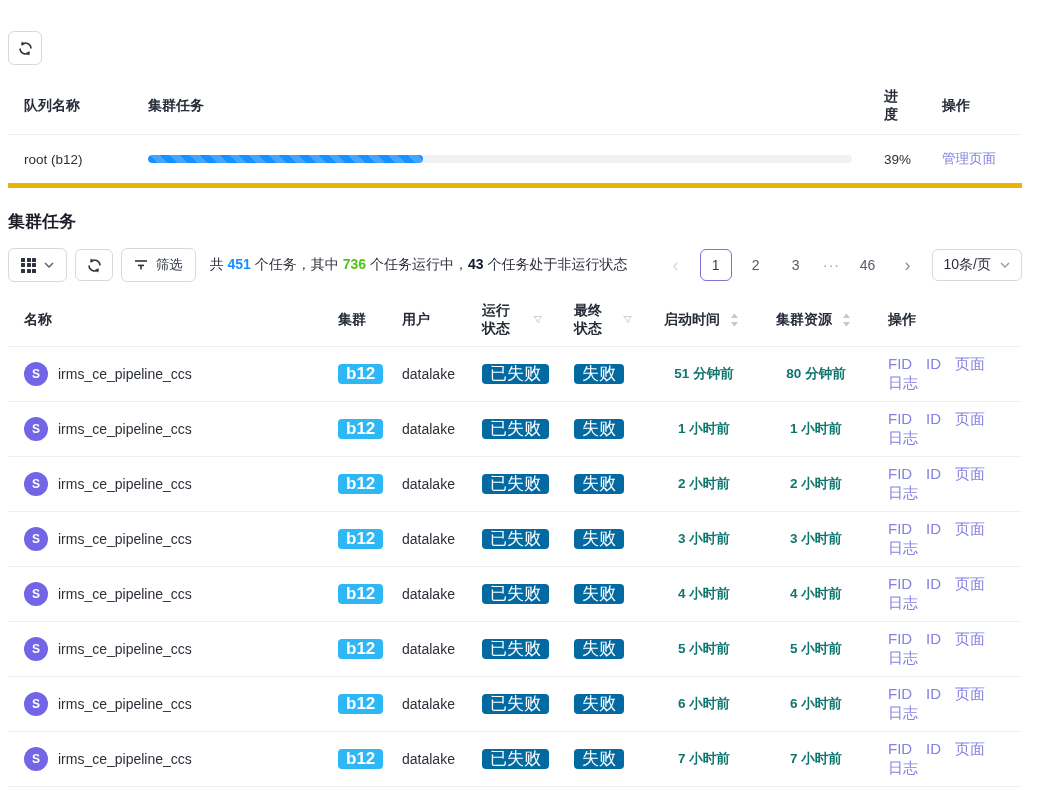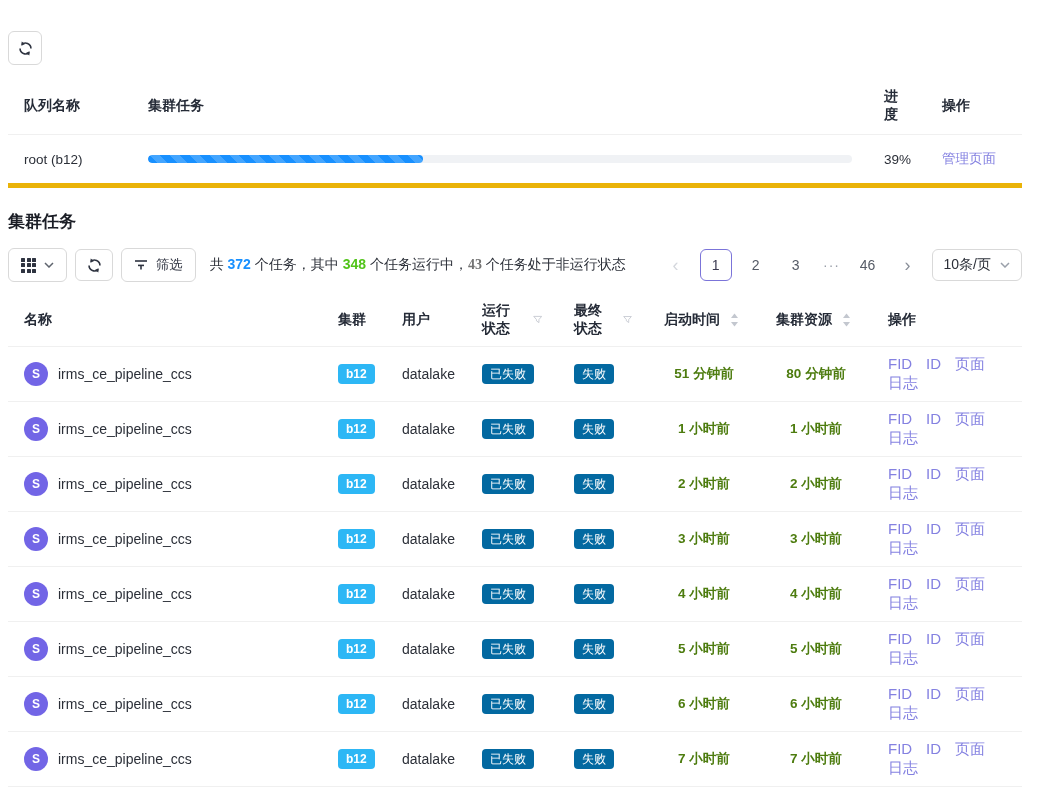--- a/index.html
+++ b/index.html
@@ -39,21 +39,21 @@
     background:repeating-linear-gradient(45deg,#1890ff 0 7px,#43a5ff 7px 14px);
   }
   a.link { color:#8481e1; text-decoration:none; cursor:pointer; }
 
   
   .tasks-title { margin-top:24px; }
   .toolbar { display:flex; align-items:center; margin-top:17px; height:32px; }
   .toolbar .btn + .btn { margin-left:8px; }
   .summary { margin-left:14px; color:#2b2f38; white-space:nowrap; }
   .summary b { font-weight:700; }
-  .num-blue { color:#1890ff; } .num-green { color:#52c41a; } .num-red { color:#737373;font-family:Liberation Serif, serif; }
+  .num-blue { color:#1890ff; } .num-green { color:#52c41a; } .num-red { color:#0f172a; }
 
   
   .pagination { display:inline-flex; align-items:center; gap:8px; }
   .toolbar .pagination { margin-left:auto; }
   .pg-item, .pg-arrow {
     min-width:32px; height:32px; display:inline-flex; align-items:center; justify-content:center;
     border-radius:6px; color:#555b66; cursor:pointer; font-size:14px; user-select:none;
   }
   .pg-arrow { font-size:18px; color:#8a8f99; }
   .pg-arrow.disabled { color:#d4d7dd; cursor:default; }
@@ -77,27 +77,27 @@
 
   .name-cell { display:flex; align-items:center; gap:10px; }
   .avatar {
     width:24px; height:24px; border-radius:50%; background:#7265e6; color:#fff;
     font-size:12px; font-weight:700; display:inline-flex; align-items:center; justify-content:center; flex:none;
   }
   .task-name { color:#2b2f38; }
 
   .tag {
     display:inline-block; padding:2px 8px; border-radius:4px; color:#fff;
-    font-size:12px; line-height:16px; white-space:nowrap;
+    font-size:17px; line-height:16px; white-space:nowrap;
   }
   .tag-b12 { font-weight:700; }
   .tag-red { background:#0369a1; }
   .tag-cyan { background:#2db7f5; }
 
-  .time { font-size:13.5px; color:#4d7c0f; }
+  .time { font-size:13.5px; color:#0f766e; }
   .w-bold { font-weight:700; }
 
   .row-actions a { margin-right:10px; font-size:15px; white-space:nowrap; }
   .row-actions a:last-child { margin-right:0; }
 
   
   svg.funnel { width:13px; height:12px; }
   svg.sorter { width:9px; height:14px; }
 </style>
 </head>
@@ -181,21 +181,21 @@
       <span class="icon">
         <svg viewBox="0 0 14 12" width="14" height="12">
           <line x1="1" y1="2" x2="13" y2="2" stroke="#2e3340" stroke-width="1.6"></line>
           <line x1="4" y1="6.4" x2="10" y2="6.4" stroke="#2e3340" stroke-width="1.6"></line>
           <line x1="7" y1="6.4" x2="7" y2="10.6" stroke="#2e3340" stroke-width="1.6"></line>
         </svg>
       </span>
       <span>筛选</span>
     </button>
 
-    <span class="summary"><span>共 </span><b class="num-blue">372</b><span> 个任务，其中 </span><b class="num-green">348</b><span> 个任务运行中，</span><b class="num-red">43</b><span> 个任务处于非运行状态</span></span>
+    <span class="summary"><span>共 </span><b class="num-blue">451</b><span> 个任务，其中 </span><b class="num-green">736</b><span> 个任务运行中，</span><b class="num-red">43</b><span> 个任务处于非运行状态</span></span>
 
     <div class="pagination">
       <span class="pg-arrow disabled">‹</span>
       <span class="pg-item active">1</span>
       <span class="pg-item">2</span>
       <span class="pg-item">3</span>
       <span class="pg-ellipsis">···</span>
       <span class="pg-item">46</span>
       <span class="pg-arrow">›</span>
       <span class="pg-size">

